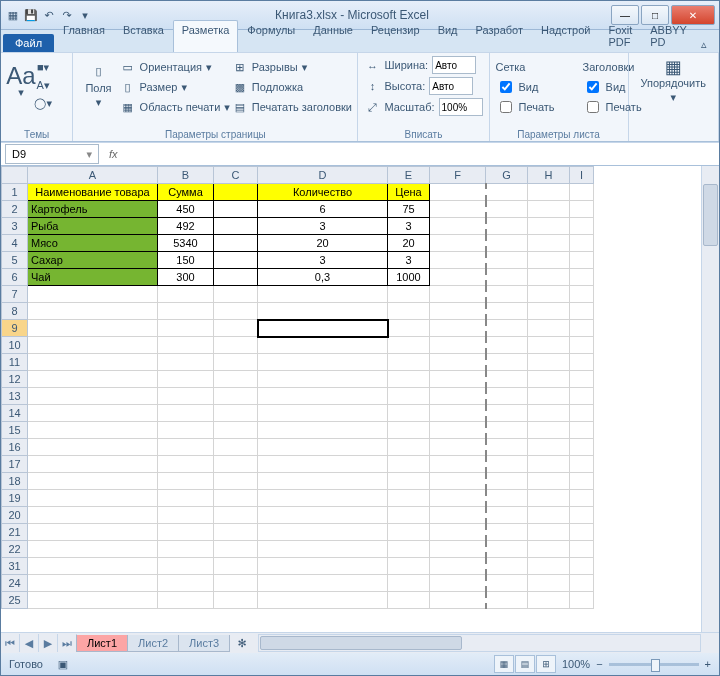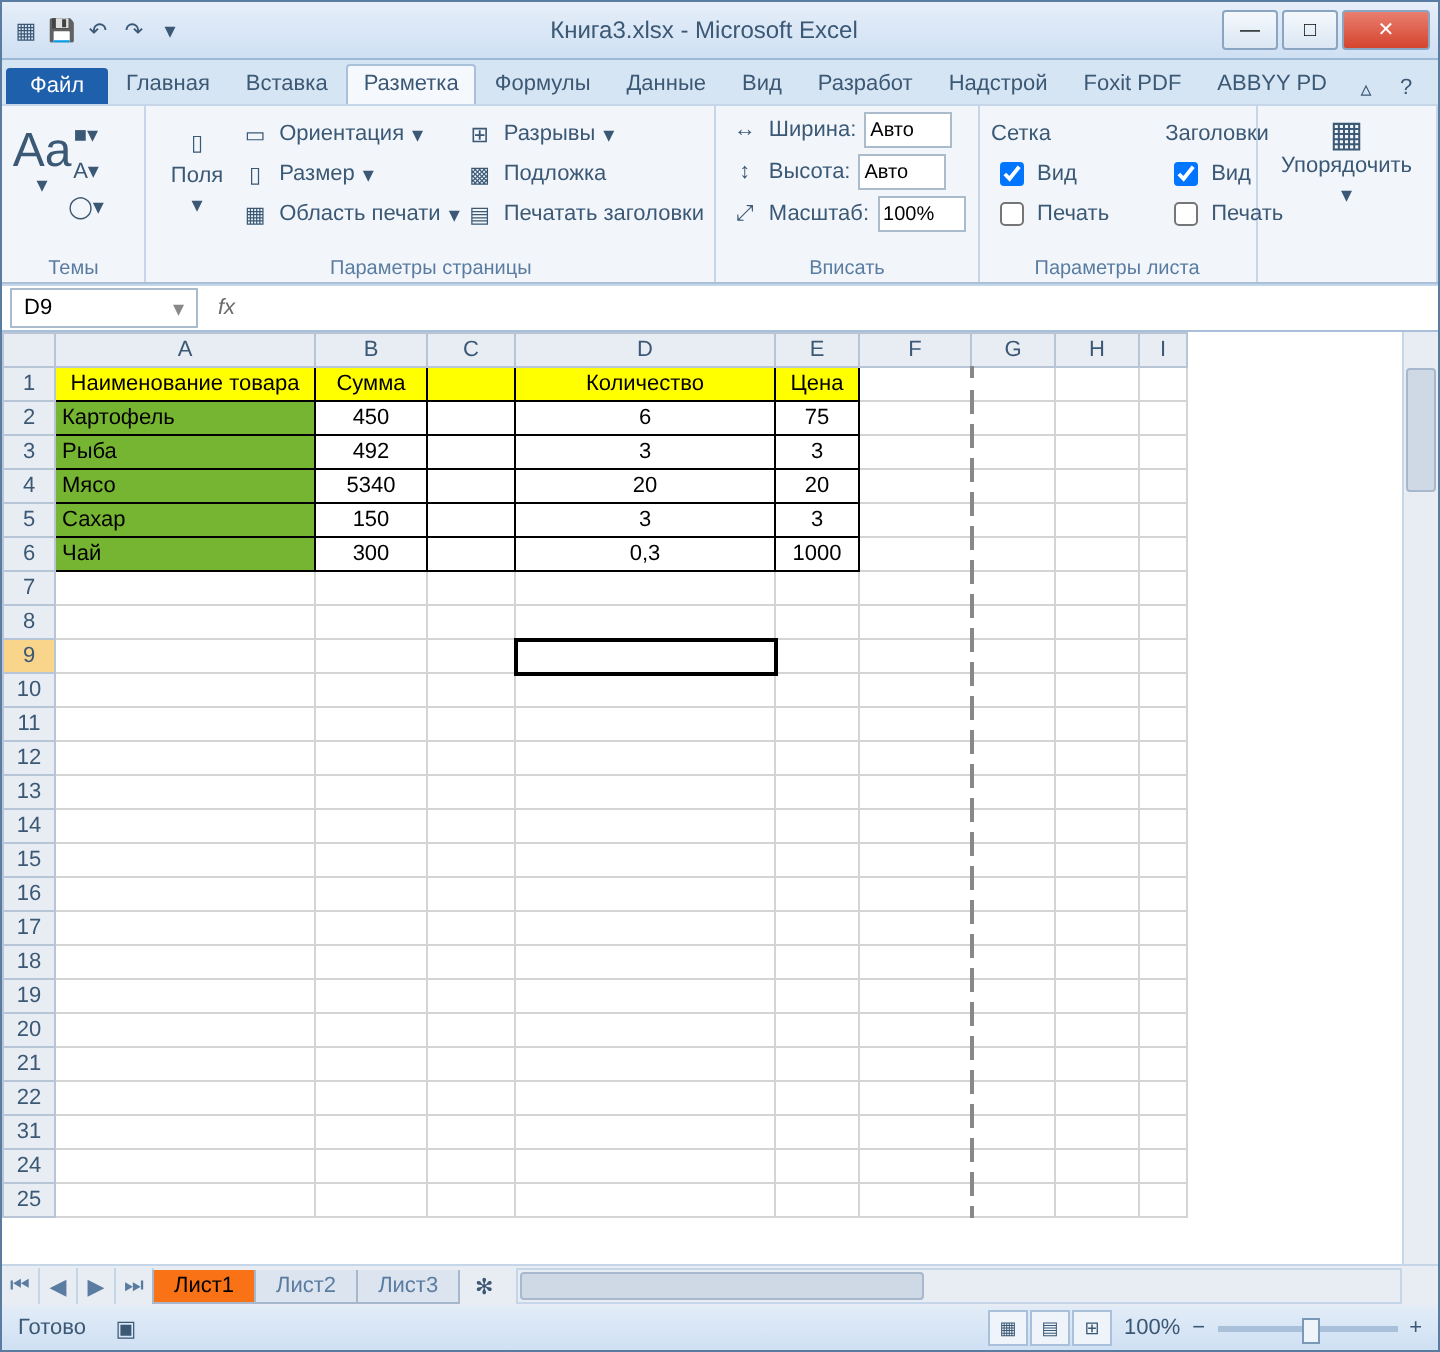--- a/index.html
+++ b/index.html
@@ -38,21 +38,21 @@
 .hdr{background:#ffff00 !important;text-align:center;border:1px solid #000 !important}
 .green{background:#76b531 !important;border:1px solid #000 !important}
 .dat{text-align:center;border:1px solid #000 !important}
 .selcell{outline:2px solid #000;outline-offset:-1px}
 .pagebreak{border-right:2px dashed #888 !important}
 .vscroll{position:absolute;right:0;top:0;bottom:0;width:17px;background:#e8ecf3;border-left:1px solid #c6d6e9}
 .vscroll .thumb{position:absolute;top:18px;left:1px;right:1px;height:60px;background:#cfd9e6;border:1px solid #a8b8cc;border-radius:2px}
 .sheetbar{height:20px;background:#e8ecf3;display:flex;align-items:center;border-top:1px solid #c6d6e9;font-size:11px}
 .sheetnav{display:flex}
 .sheetnav div{width:18px;height:18px;border-right:1px solid #c6d6e9;display:flex;align-items:center;justify-content:center;color:#5a7ca0}
-.sheettab{padding:2px 10px;border:1px solid #a8b8cc;border-top:none;background:#f97316;margin-left:-1px}
+.sheettab{padding:2px 10px;border:1px solid #a8b8cc;border-top:none;background:#fca5a5;margin-left:-1px}
 .sheettab.inactive{background:#dbe4ef;color:#5a7ca0}
 .hscroll{flex:1;height:16px;margin:0 18px 0 8px;background:#e8ecf3;position:relative;border:1px solid #c6d6e9}
 .hscroll .thumb{position:absolute;left:1px;top:1px;bottom:1px;width:200px;background:#cfd9e6;border:1px solid #a8b8cc;border-radius:2px}
 .status{height:22px;background:linear-gradient(#e2ecf7,#cfe0f3);display:flex;align-items:center;padding:0 8px;font-size:11px;color:#3b5875;gap:12px}
 .status .zoom{margin-left:auto;display:flex;align-items:center;gap:6px}
 .slider{width:90px;height:3px;background:#a8c0da;position:relative}
 .slider .knob{position:absolute;left:42px;top:-4px;width:7px;height:11px;background:#eef4fa;border:1px solid #7a99b9}
 .viewbtns{display:flex;gap:1px}
 .viewbtn{width:18px;height:16px;border:1px solid #a8c0da;background:#eef4fa;font-size:9px;display:flex;align-items:center;justify-content:center}
 </style>
@@ -77,20 +77,21 @@
   </div>
 
   <div class="tabs">
     <div class="filetab">Файл</div>
     <div id="tabs-container" style="display: flex;">
         <div class="tab">Главная</div>
         <div class="tab">Вставка</div>
         <div class="tab active">Разметка</div>
         <div class="tab">Формулы</div>
         <div class="tab">Данные</div>
+        <div class="tab">Рецензир</div>
         <div class="tab">Вид</div>
         <div class="tab">Разработ</div>
         <div class="tab">Надстрой</div>
         <div class="tab">Foxit PDF</div>
         <div class="tab">ABBYY PD</div>
       </div>
     <div class="tabextras">
       <span class="ico">▵</span>
       <span class="ico">?</span>
 

